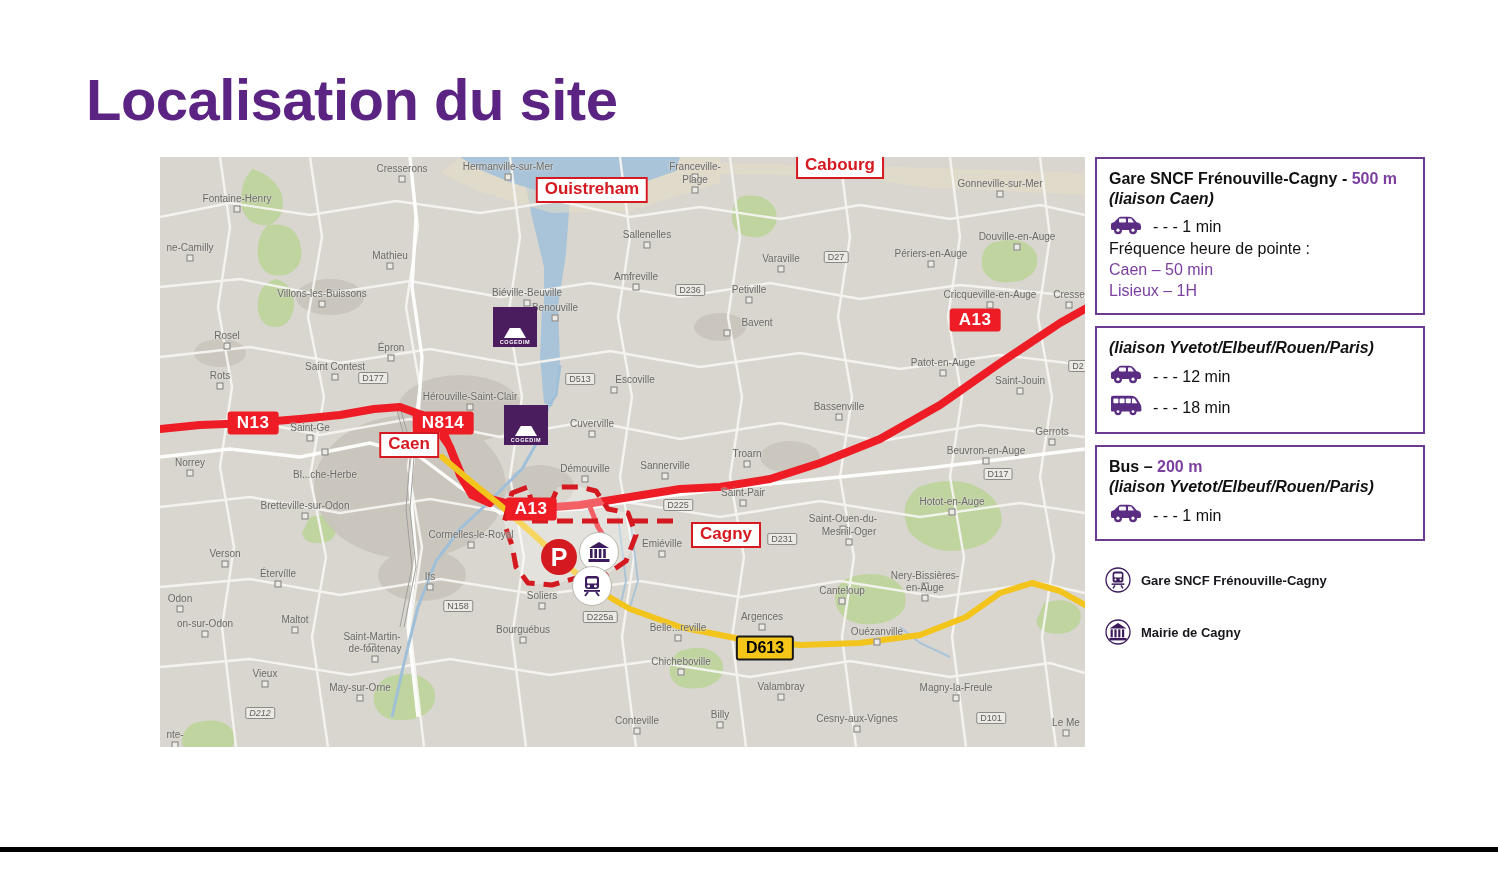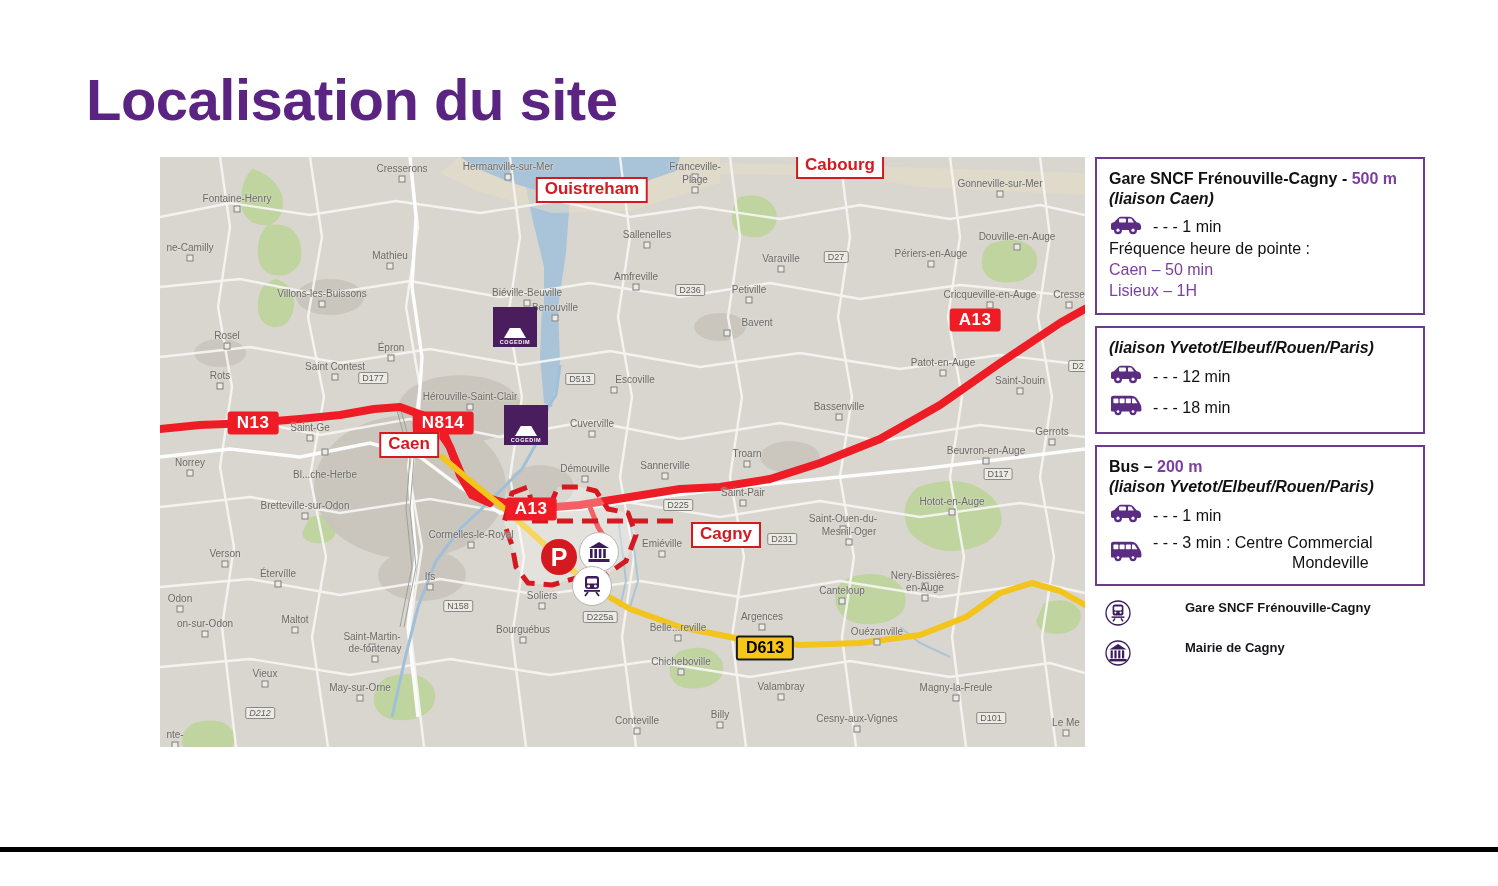--- a/index.html
+++ b/index.html
@@ -216,23 +216,22 @@
   .ib-line {
     font-size: 16px;
     color: #111111;
     line-height: 1.3;
   }
   .ib-line.purple { color: #7b3fa0; }
   .ib-right-indent { text-align: right; padding-right: 4px; }
 
   .legend-row {
     display: flex;
-    align-items: flex-start;
-    margin-top: 14px;
-    gap: 44px;
+    align-items: center;
+    margin-top: 26px;
   }
   .legend-row .lg-icon { width: 46px; flex: 0 0 46px; display:flex; justify-content:center; }
   .legend-row .lg-label {
     font-size: 13px;
     font-weight: bold;
     color: #16161c;
   }
 </style>
 </head>
 <body>
@@ -607,37 +606,20 @@
               <path d="M19,3.6 L22.2,3.6 L25,7.6 L19,7.6 Z" fill="#ffffff" opacity="0.95"></path>
               <circle cx="9" cy="15.2" r="4" fill="#5b2d82"></circle>
               <circle cx="9" cy="15.2" r="1.6" fill="#ffffff"></circle>
               <circle cx="24" cy="15.2" r="4" fill="#5b2d82"></circle>
               <circle cx="24" cy="15.2" r="1.6" fill="#ffffff"></circle>
             </svg></span>
           <span class="row-text">
             <div>- - - 1 min</div>
           </span>
         </div>
-        <div class="ib-row">
-          <span class="mode-icon"><svg width="34" height="22" viewBox="0 0 34 22">
-              <path d="M2,4 C2,2.6 3,1.8 4.6,1.8 L22,1.8 C25,1.8 27,3 28.6,5.4 L31,9.4 C32,11 32.4,12.4 32.4,14 L32.4,16 C32.4,17 31.6,17.6 30.6,17.6 L3.4,17.6 C2.4,17.6 2,17 2,16 Z" fill="#5b2d82"></path>
-              <rect x="4.4" y="4.6" width="5" height="4.6" rx="0.8" fill="#ffffff"></rect>
-              <rect x="10.6" y="4.6" width="5" height="4.6" rx="0.8" fill="#ffffff"></rect>
-              <rect x="16.8" y="4.6" width="5" height="4.6" rx="0.8" fill="#ffffff"></rect>
-              <path d="M23,4.6 L25.4,4.6 L28.4,9.2 L23,9.2 Z" fill="#ffffff"></path>
-              <circle cx="9" cy="17.6" r="3.6" fill="#5b2d82"></circle>
-              <circle cx="9" cy="17.6" r="1.4" fill="#ffffff"></circle>
-              <circle cx="24" cy="17.6" r="3.6" fill="#5b2d82"></circle>
-              <circle cx="24" cy="17.6" r="1.4" fill="#ffffff"></circle>
-            </svg></span>
-          <span class="row-text">
-            <div>- - - 3 min : Centre Commercial</div>
-            <div class="ib-right-indent">Mondeville</div>
-          </span>
-        </div>
       </div>
     </div>
   <div id="legend-host">
       <div class="legend-row">
         <span class="lg-icon">
           <svg width="26" height="26" viewBox="0 0 26 26">
             <circle cx="13" cy="13" r="12" fill="#ffffff" stroke="#3c1b5c" stroke-width="1.3"></circle>
             <rect x="7.6" y="4.6" width="10.8" height="11" rx="2.6" fill="#3c1b5c"></rect>
             <rect x="9.2" y="6.4" width="7.6" height="4" rx="0.8" fill="#ffffff"></rect>
             <circle cx="10.4" cy="12.6" r="1.1" fill="#ffffff"></circle>

